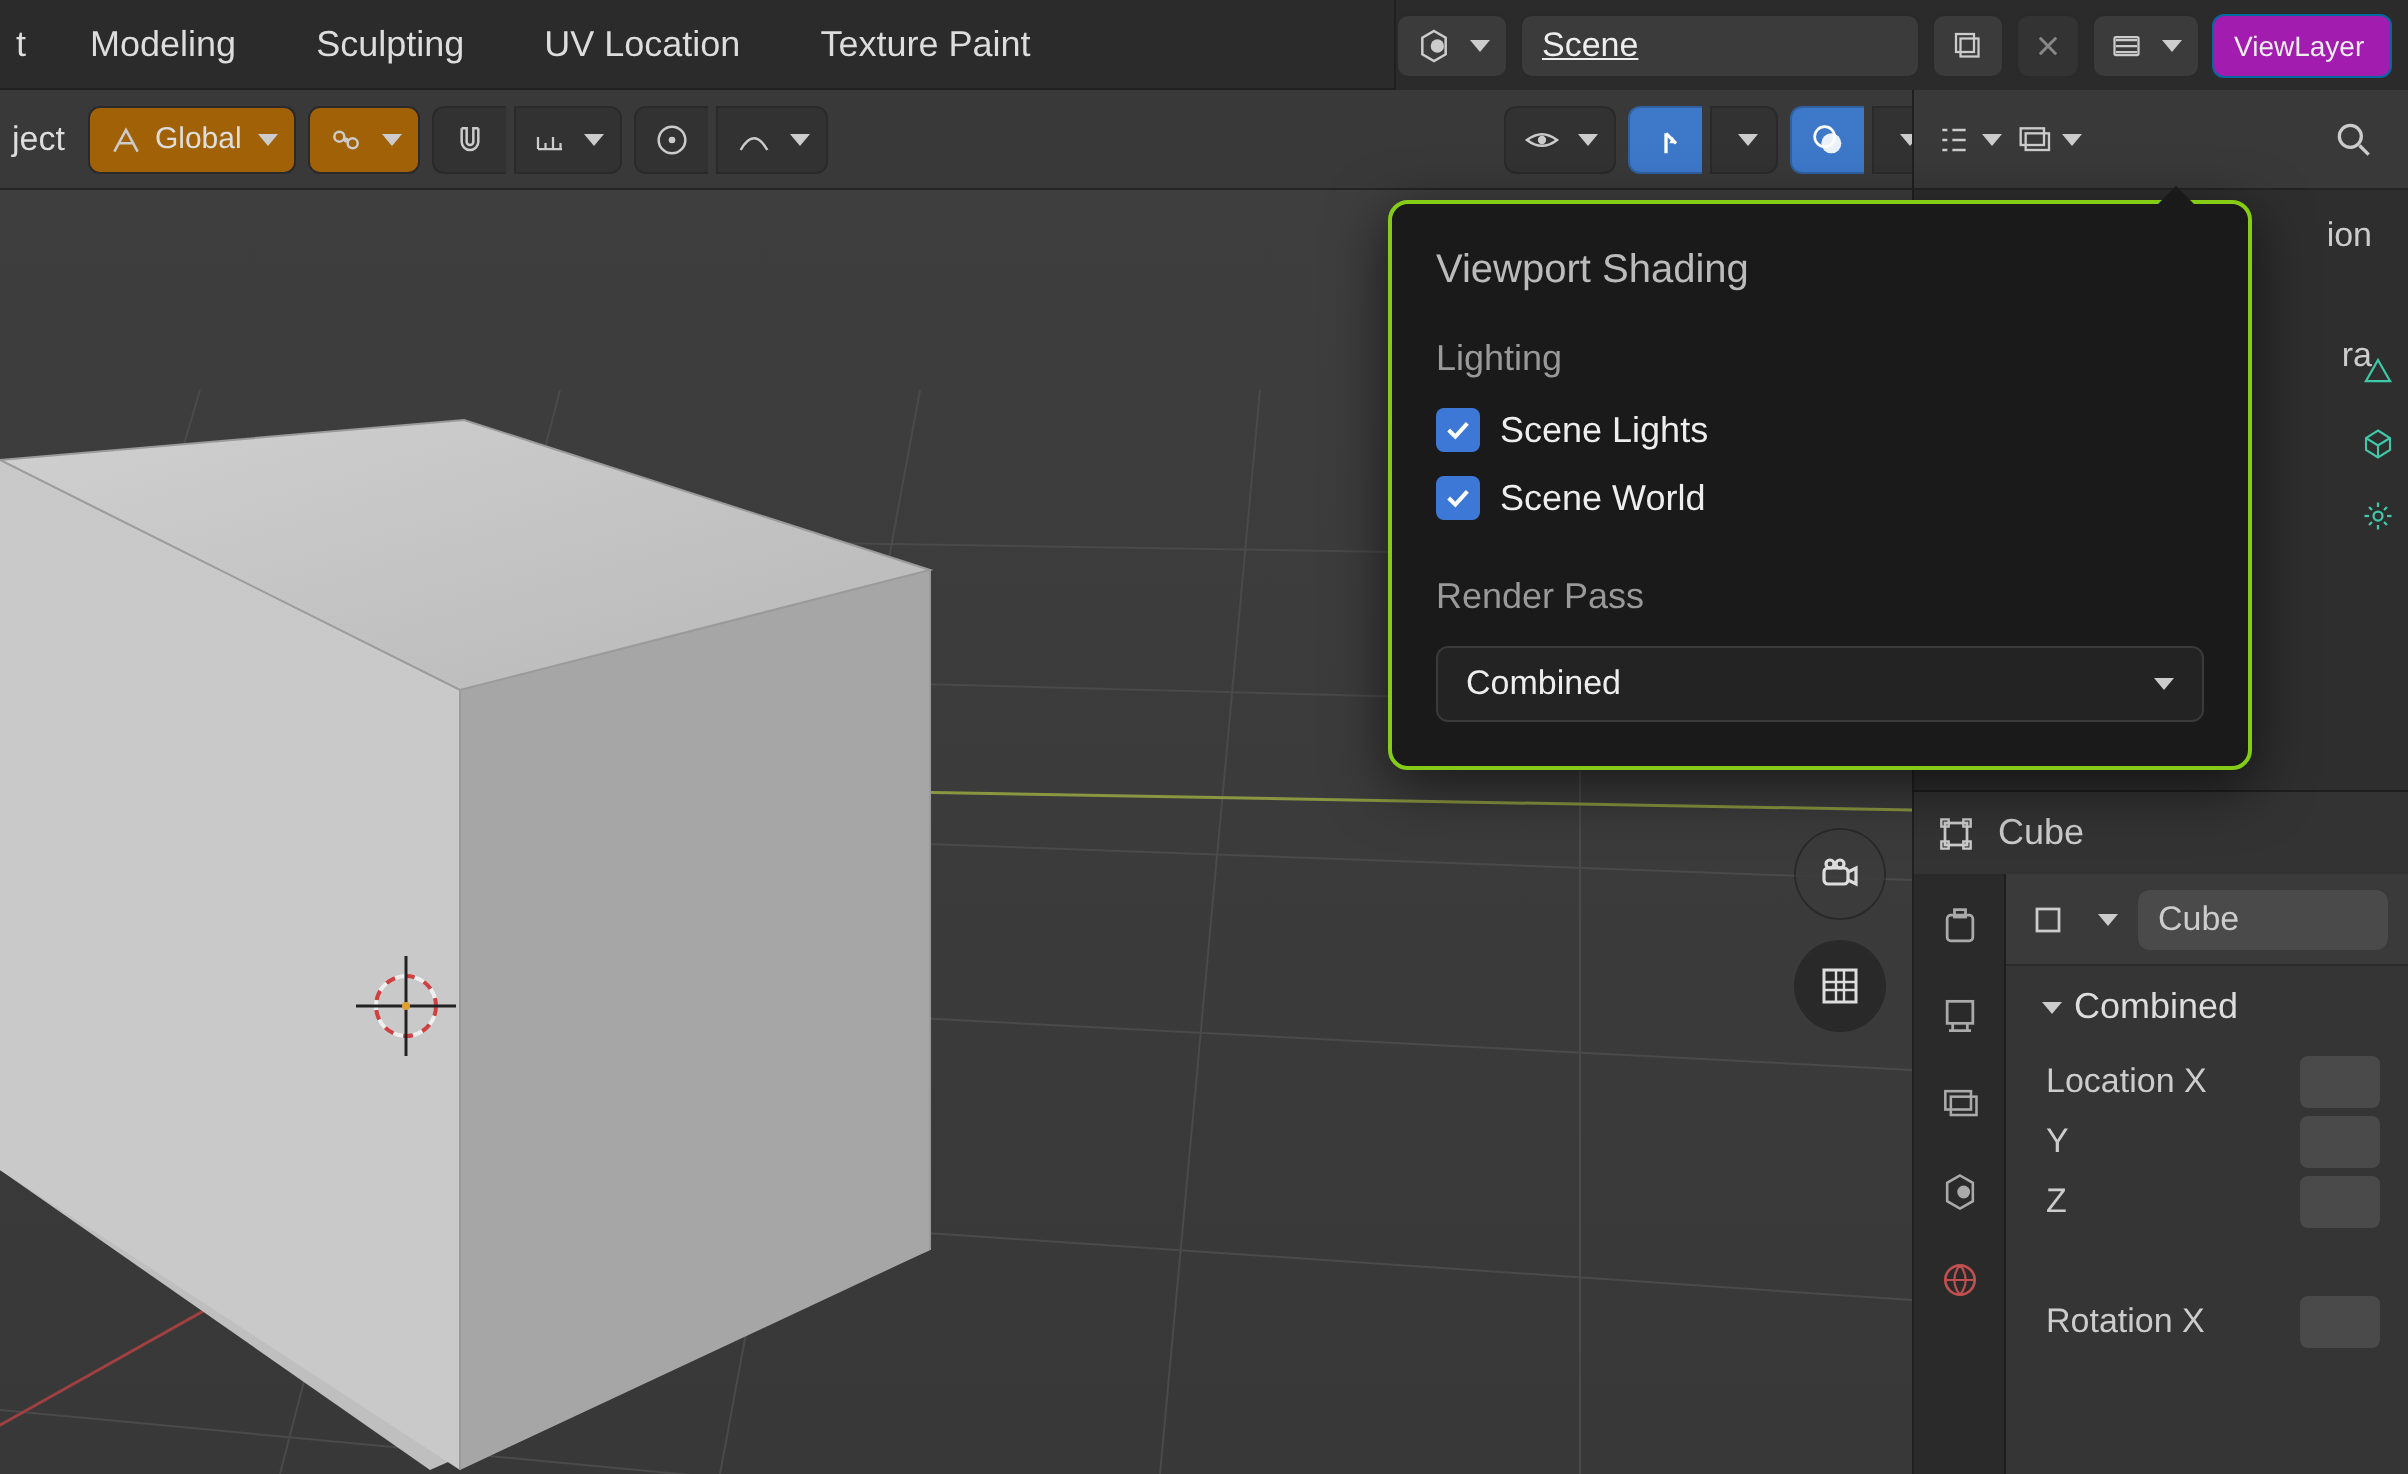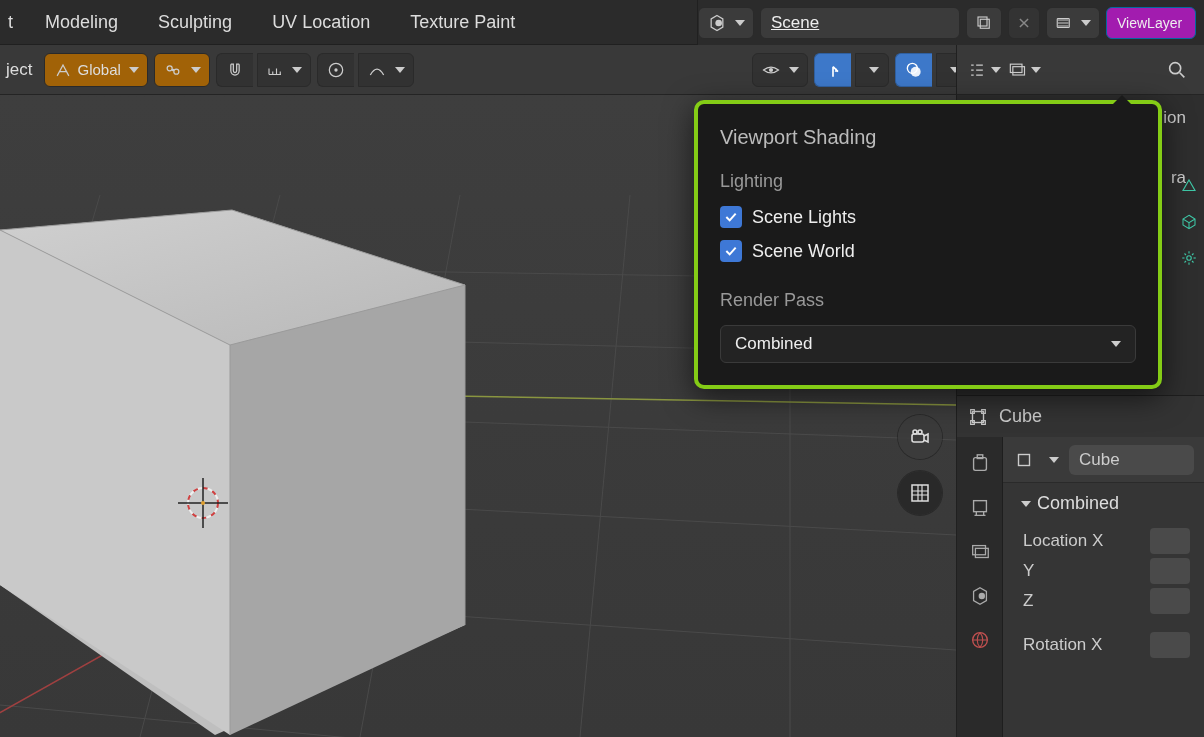--- a/index.html
+++ b/index.html
@@ -31,21 +31,21 @@
 .ricon { width:34px; height:34px; display:flex; align-items:center; justify-content:center; cursor:pointer; border-radius:6px;}
 
 
 .viewport { position:absolute; top:95px; left:0; width:956px; bottom:0; background:#3a3a3a; overflow:hidden; }
 .viewport svg.scene { position:absolute; top:0; left:0; width:100%; height:100%;}
 .orbit-icons { position:absolute; right:14px; top:320px; display:flex; flex-direction:column; gap:12px;}
 .orbit-icons .ob { width:44px; height:44px; border-radius:50%; background:rgba(60,60,60,.9); display:flex; align-items:center; justify-content:center; cursor:pointer; box-shadow:0 0 0 1px rgba(0,0,0,.3);}
 .orbit-icons .ob:last-child{background:rgba(40,40,40,.95);}
 
 
-.popover { position:absolute; top:100px; left:694px; width:468px; background:#1a1a1a; border:4px solid #84cc16; border-radius:10px; padding:22px; box-shadow:0 8px 30px rgba(0,0,0,.6); z-index:100;}
+.popover { position:absolute; top:100px; left:694px; width:432px; background:#1a1a1a; border:2px solid #84cc16; border-radius:10px; padding:22px; box-shadow:0 8px 30px rgba(0,0,0,.6); z-index:100;}
 .popover::before{ content:""; position:absolute; top:-9px; right:26px; width:0;height:0; border-left:10px solid transparent; border-right:10px solid transparent; border-bottom:10px solid #1a1a1a;}
 .popover h3 { font-size:20px; font-weight:400; color:#bbb; margin-bottom:22px;}
 .popover .section-label{ font-size:18px; color:#999; margin-bottom:14px; margin-top:6px;}
 .popover .check-row{ display:flex; align-items:center; gap:10px; margin-bottom:12px; font-size:18px; color:#eee;}
 .checkbox { width:22px; height:22px; border-radius:4px; background:#3e78d6; display:flex; align-items:center; justify-content:center; cursor:pointer;}
 .checkbox svg{width:16px;height:16px;}
 .select { margin-top:10px; background:#232323; border:1px solid #3a3a3a; border-radius:6px; height:38px; display:flex; align-items:center; justify-content:space-between; padding:0 14px; font-size:17px; color:#eee; cursor:pointer;}
 
 
 .right-panel { position:absolute; top:95px; right:0; width:248px; bottom:0; background:#2e2e2e; border-left:1px solid #202020;text-align:right;}
@@ -450,19 +450,19 @@
           <div class="val"></div>
         </div>
       <div class="field-row">
           <span>Y</span>
           <div class="val"></div>
         </div>
       <div class="field-row">
           <span>Z</span>
           <div class="val"></div>
         </div>
-      <div class="field-row" style="margin-top:14px;">
+      <div class="field-row" style="margin-top:30px;">
           <span>Rotation X</span>
           <div class="val"></div>
         </div>
     </div>
   </div>
 </div>
 
 </body></html>

